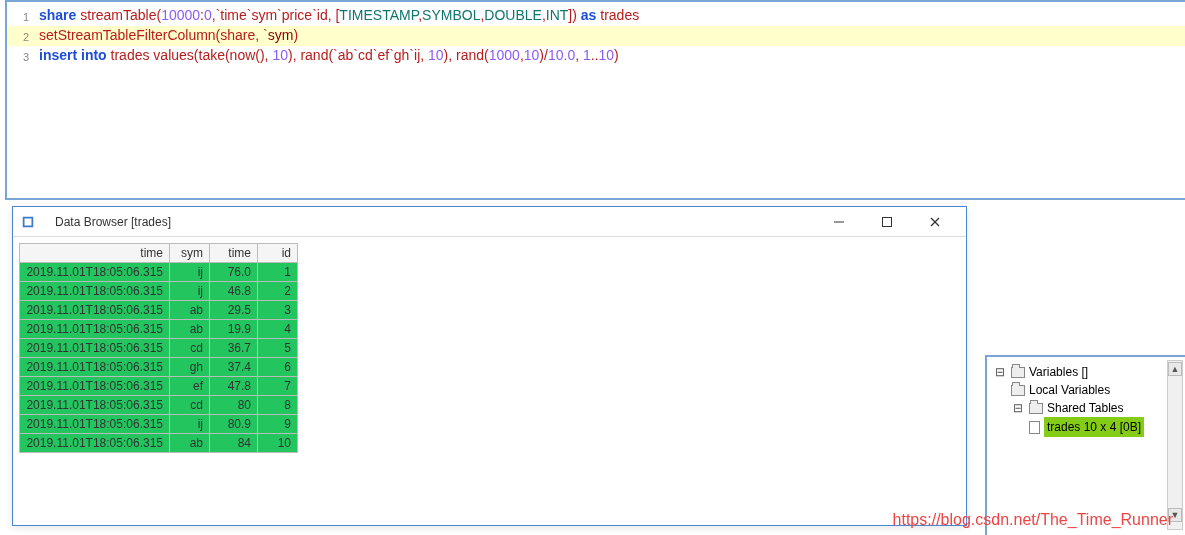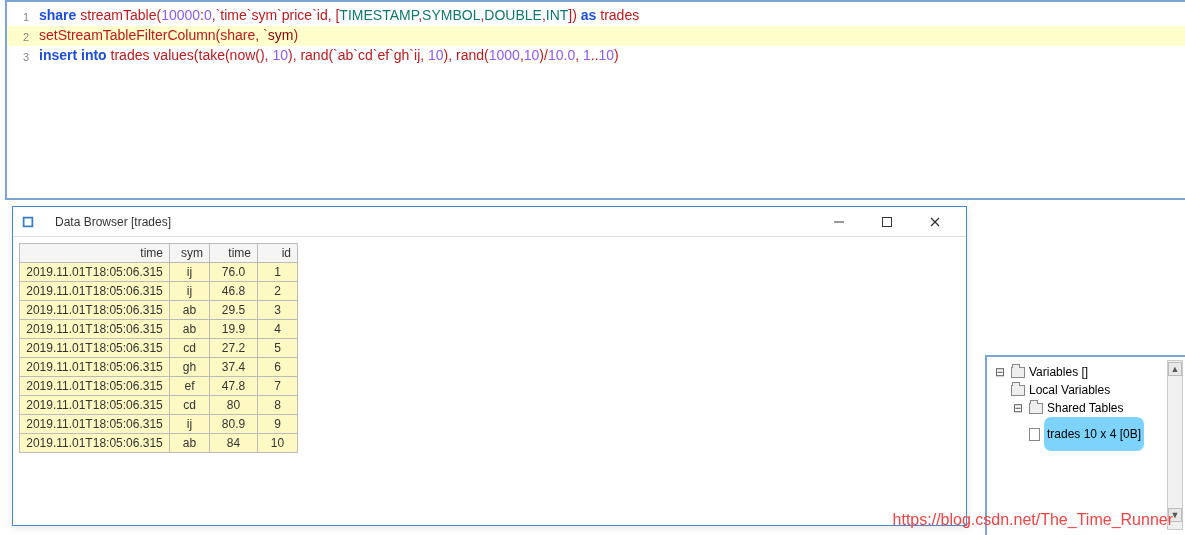--- a/index.html
+++ b/index.html
@@ -79,22 +79,22 @@
   .win-btn svg { display:block; margin:auto; }
 
   .grid {
     border-collapse: collapse;
     margin: 6px 6px;
     font-size: 12px;
   }
   .grid th, .grid td {
     border: 1px solid #bbb;
     padding: 2px 6px;
-    text-align: center;
-    background: #fef9c3;
+    text-align: right;
+    background: #22c55e;
     height: 18px;
     color: #333;
   }
   .grid th {
     background: #f5f5f5;
     text-align: right;
     font-weight: normal;
   }
   .col-time { width: 150px; }
   .col-sym { width: 40px; }
@@ -114,21 +114,21 @@
     padding: 6px;
     font-size: 12px;
   }
   .tree-node { display: flex; align-items: center; gap: 4px; line-height: 18px; }
   .tree-indent-1 { padding-left: 18px; }
   .tree-indent-2 { padding-left: 36px; }
   .tree-icon { width: 14px; text-align:center; color:#555; }
   .folder { width:14px; height:11px; border:1px solid #888; background:#eee; display:inline-block; position:relative; }
   .folder::before { content:""; position:absolute; top:-4px; left:0; width:6px; height:3px; background:#eee; border:1px solid #888; border-bottom:none;}
   .doc { width:11px; height:13px; border:1px solid #888; background:#fff; display:inline-block; }
-  .sel { background: #7dd3fc; padding: 8px 3px; border-radius: 7px; }
+  .sel { background: #84cc16; padding: 1px 3px; }
   .scroll-placeholder {
     position:absolute;
     right:2px; top:360px; width:16px; height:170px;
     background:#f0f0f0; border:1px solid #ccc;
   }
   .scroll-btn { width:14px; height:14px; background:#e8e8e8; border:1px solid #bbb; margin:1px auto; font-size:9px; text-align:center; line-height:12px; color:#555;}
   .watermark {
     position:absolute;
     bottom:6px; right:12px;
     color:#ef4444; font-size:16px;
@@ -214,21 +214,21 @@
         </tr>
         <tr>
           <td class="col-time">2019.11.01T18:05:06.315</td>
           <td class="col-sym">ab</td>
           <td class="col-price">19.9</td>
           <td class="col-id">4</td>
         </tr>
         <tr>
           <td class="col-time">2019.11.01T18:05:06.315</td>
           <td class="col-sym">cd</td>
-          <td class="col-price">27.2</td>
+          <td class="col-price">36.7</td>
           <td class="col-id">5</td>
         </tr>
         <tr>
           <td class="col-time">2019.11.01T18:05:06.315</td>
           <td class="col-sym">gh</td>
           <td class="col-price">37.4</td>
           <td class="col-id">6</td>
         </tr>
         <tr>
           <td class="col-time">2019.11.01T18:05:06.315</td>

